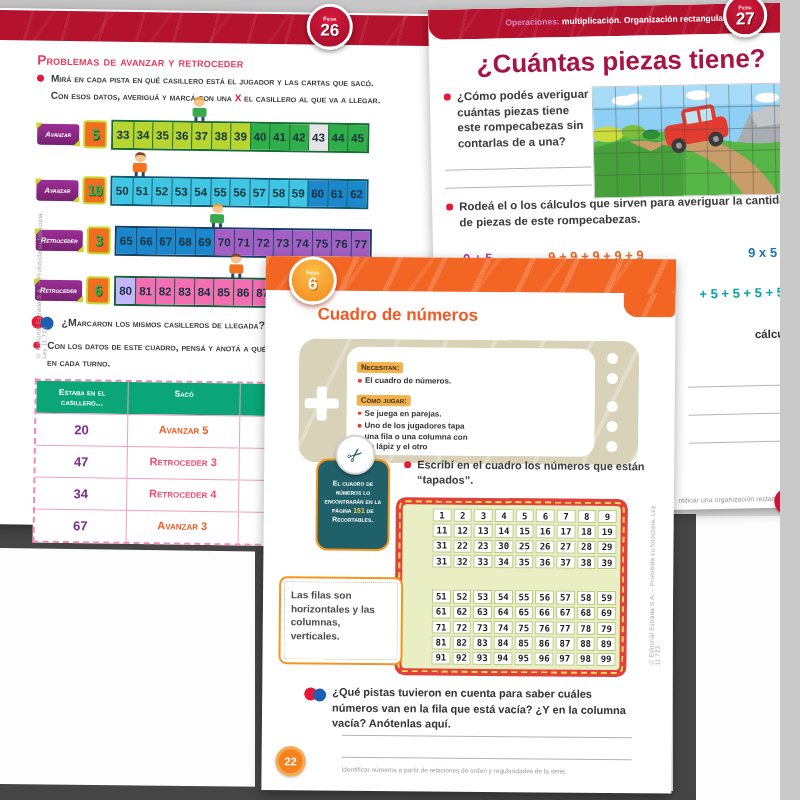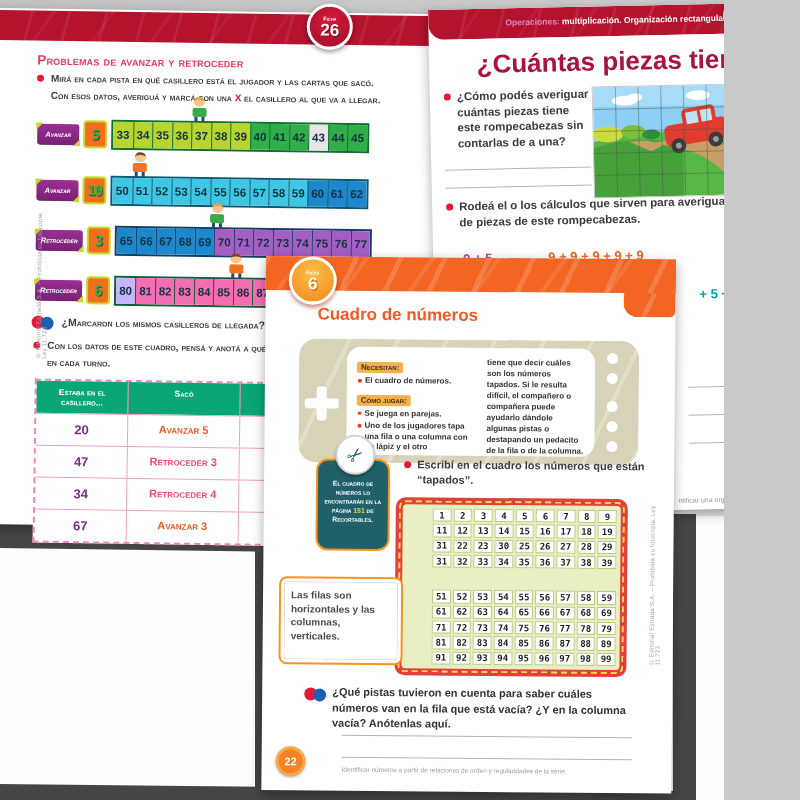--- a/index.html
+++ b/index.html
@@ -1,17 +1,17 @@
 <!DOCTYPE html>
 <html><head>
 <meta charset="utf-8">
 <style>
   html,body{margin:0;padding:0;background:#c9c9c9;}
   *{box-sizing:border-box;font-family:"Liberation Sans",sans-serif;}
-  #stage{position:relative;width:724px;height:800px;overflow:hidden;
+  #stage{position:relative;width:780px;height:800px;overflow:hidden;
     background:linear-gradient(155deg,#c3c3c3 0%,#d0d0d0 40%,#e3e3e3 70%,#f7f7f7 100%);}
   .abs{position:absolute;}
   .page{position:absolute;background:#fff;box-shadow:0 4px 12px rgba(0,0,0,.35);}
   .shadowband{position:absolute;background:#454545;}
   .sheet{position:absolute;background:#fdfdfd;}
 
   
   .crimsonbar{background:#b5122d;
     background-image:repeating-linear-gradient(105deg,rgba(255,255,255,.07) 0 3px,transparent 3px 36px),
       repeating-linear-gradient(-55deg,rgba(255,255,255,.05) 0 3px,transparent 3px 48px);}
@@ -400,23 +400,20 @@
           <div class="glabel">Necesitan:</div>
           <div id="necesitan-list">
               <div class="gitem">El cuadro de números.</div>
             </div>
           <div class="glabel" style="">Cómo jugar:</div>
           <div id="como-list">
               <div class="gitem">Se juega en parejas.</div>
               <div class="gitem">Uno de los jugadores tapa una fila o una columna con un lápiz y el otro</div>
             </div>
         </div>
-        <div class="gcol2">
-          <div class="gpar">tiene que decir cuáles son los números tapados. Si le resulta difícil, el compañero o compañera puede ayudarlo dándole algunas pistas o destapando un pedacito de la fila o de la columna.</div>
-        </div>
       </div>
     </div>
 
     <div class="abs" id="scissbadge">
       <div id="scisscirc">
           <span>✂</span>
         </div>
       <div id="scisstext">
         <span>El cuadro de números lo encontrarán en la página </span><span class="hl">151</span><span> de Recortables.</span>
       </div>

